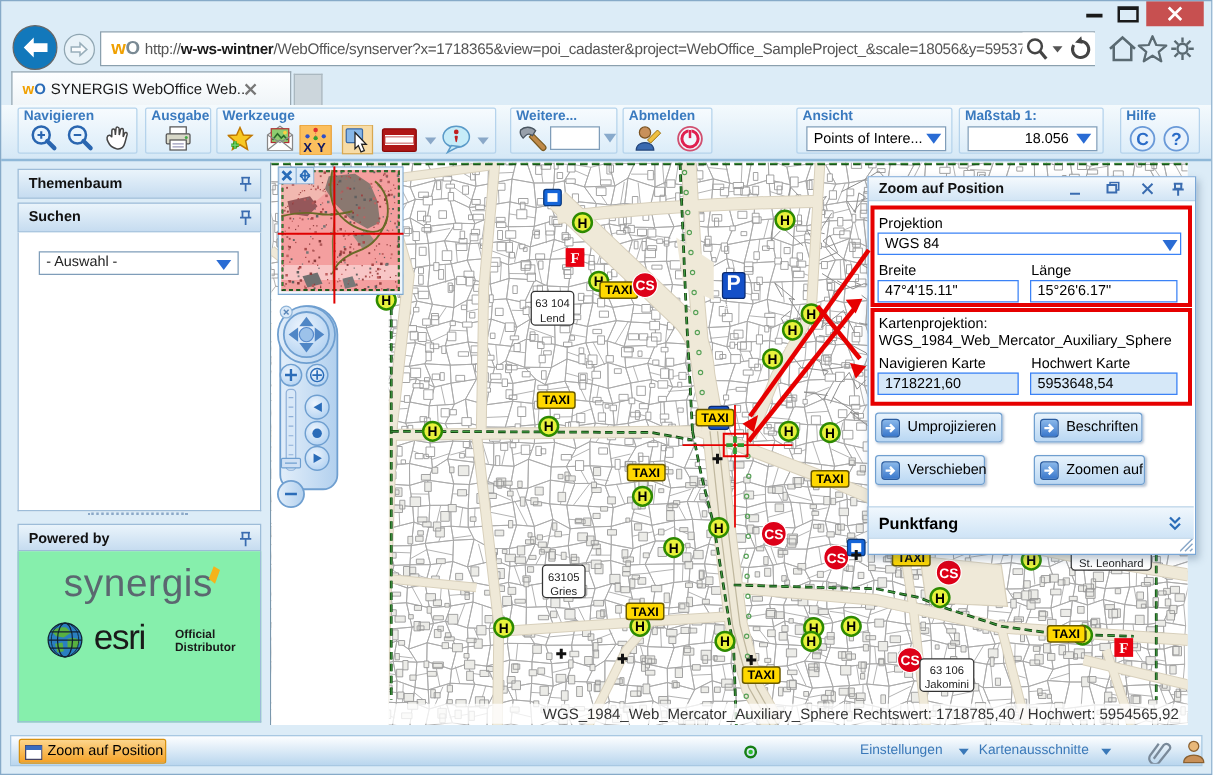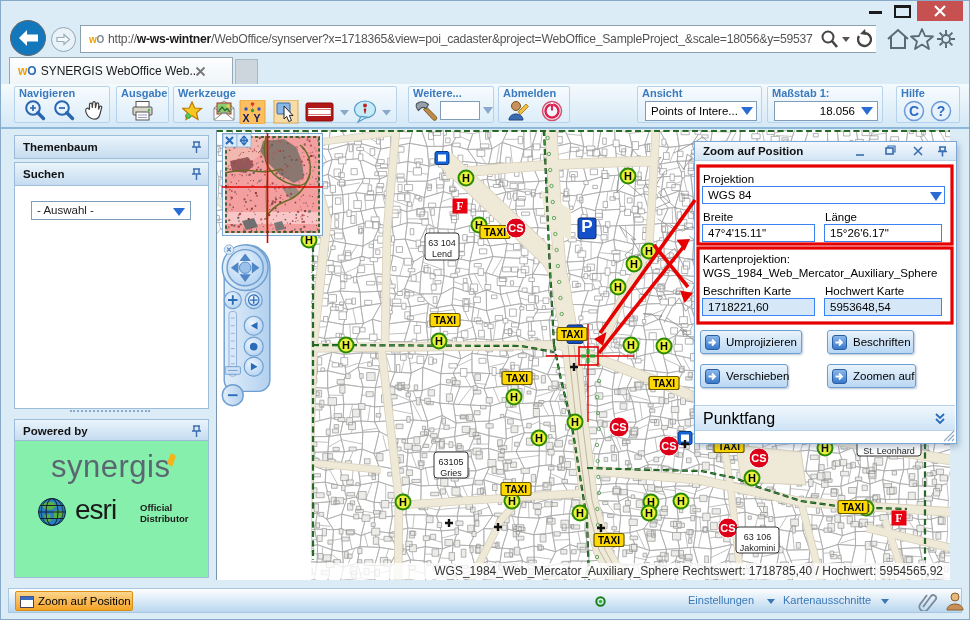--- a/index.html
+++ b/index.html
@@ -7,21 +7,21 @@
 #frame{position:absolute;left:0;top:0;width:970px;height:620px;border:1px solid #86aac8;pointer-events:none;z-index:90}
 
 #btn-close{left:917px;top:1px;width:46px;height:20px;background:#c75050;color:#fff}
 #btn-close svg{position:absolute;left:16px;top:3px}
 #btn-max{left:894px;top:5px;width:17px;height:13px;border:2px solid #1a1a1a;border-top-width:3px}
 #btn-min{left:869px;top:11px;width:13px;height:3px;background:#1a1a1a}
 
 #back{left:10px;top:20px;width:36px;height:36px;border-radius:50%;background:#1278bb;border:1px solid #666}
 #fwd{left:51px;top:27px;width:25px;height:25px;border-radius:50%;border:1px solid #90a6b2;background:#e8f2f8}
 #urlbox{left:80px;top:25px;width:796px;height:28px;background:#fff;border:1px solid #8aa0ae;font-size:12.2px;letter-spacing:-0.25px;color:#555;line-height:26px;white-space:nowrap;overflow:hidden}
-#urlbox .fav{font-weight:bold;font-size:10px;padding:0 4px 0 8px}
+#urlbox .fav{font-weight:bold;font-size:15px;padding:0 4px 0 8px}
 #urlbox .dom{color:#1a1a1a;font-weight:bold}
 .addricon{top:26px;width:26px;height:26px}
 
 #tab{left:9px;top:57px;width:224px;height:27px;background:linear-gradient(#fdfeff,#f0f5f8);border:1px solid #98a8b2;border-bottom:none;font-size:12px;color:#1a1a1a;line-height:26px}
 #tabstub{left:235px;top:59px;width:23px;height:25px;background:#ccd6dc;border:1px solid #aab8c0;border-bottom:none}
 
 #toolbar{left:1px;top:84px;width:968px;height:45px;background:linear-gradient(#f4fafd,#d5e8f6);border-bottom:2px solid #8fb8d8}
 .tgroup{position:absolute;top:2px;height:37px;border:1px solid #b5d3ec;background:linear-gradient(#f7fbfe,#dcedf9);border-radius:2px}
 .tlabel{position:absolute;left:4px;top:0px;font-size:11px;font-weight:bold;color:#3a7abf;white-space:nowrap}
 .ticon{position:absolute;top:13px}
@@ -38,21 +38,21 @@
 #mapstatus{left:0px;top:433px;width:734px;height:16px;background:rgba(255,255,255,0.78);font-size:12px;color:#333;text-align:right;padding-right:8px;line-height:16px}
 
 #dlg{left:694px;top:141px;width:263px;height:303px;background:#fff;border:1px solid #7aa7d6;box-shadow:2px 3px 6px rgba(60,90,120,.35)}
 #dlghead{left:0;top:0;width:261px;height:19px;background:linear-gradient(#f4f9fd,#d2e5f5);border-bottom:1px solid #b8d2e8;font-size:11.5px;font-weight:bold;color:#111;line-height:19px;padding-left:8px}
 .dlbl{position:absolute;font-size:11.5px;color:#000}
 .dinput{position:absolute;height:18px;background:#fff;border:1px solid #3b82f6;font-size:11.5px;color:#000;line-height:16px;padding-left:5px}
 .dinput.blue{background:#d6e8f8}
 .dbtn{position:absolute;height:24px;background:linear-gradient(#e8f3fc,#b9d7f3);border:1px solid #6f9fd0;border-radius:3px;font-size:11.5px;color:#000;line-height:22px;box-shadow:1px 1px 2px rgba(80,110,150,.4)}
 .dbtn .bicon{position:absolute;left:4px;top:4px;width:15px;height:15px;border-radius:3px;background:linear-gradient(#8ab8ea,#3a78cc);border:1px solid #2a5ca0}
 .dbtn .btxt{margin-left:25px}
-#punktfang{left:0;top:263px;width:260px;height:26px;background:linear-gradient(#f0f7fd,#cfe4f6);border-top:1px solid #b8d2e8;border-bottom:1px solid #b8d2e8;font-size:16px;font-weight:normal;color:#000;line-height:25px;padding-left:8px}
+#punktfang{left:0;top:263px;width:260px;height:26px;background:linear-gradient(#f0f7fd,#cfe4f6);border-top:1px solid #b8d2e8;border-bottom:1px solid #b8d2e8;font-size:13px;font-weight:bold;color:#000;line-height:25px;padding-left:8px}
 
 #taskbar{left:8px;top:588px;width:954px;height:25px;background:linear-gradient(#fdfeff,#b9d6ee);border:1px solid #a8c8e2}
 #zapbtn{left:6px;top:2px;width:118px;white-space:nowrap;height:20px;background:linear-gradient(#fcd58c,#f5a227);border:1px solid #d8910f;border-radius:2px;font-size:11.5px;color:#000;line-height:18px}
 .tblink{position:absolute;top:5px;font-size:11px;color:#3a78b8}
 .tbtri{position:absolute;top:10px;width:0;height:0;border-left:4px solid transparent;border-right:4px solid transparent;border-top:5px solid #3a78b8}
 </style></head>
 <body>
 <div id="frame"></div>
 
 <div class="abs" id="btn-min"></div>
@@ -964,21 +964,21 @@
       </svg>
   </div>
   <div class="dlbl" style="left:8px;top:31px">Projektion</div>
   <div class="dinput" style="left:7px;top:44px;width:243px">WGS 84<div class="dtri" style="left:227px;top:5px;border-left-width:6.5px;border-right-width:6.5px;border-top-width:9px"></div></div>
   <div class="dlbl" style="left:8px;top:69px">Breite</div>
   <div class="dinput" style="left:7px;top:82px;width:113px">47°4'15.11"</div>
   <div class="dlbl" style="left:130px;top:69px">Länge</div>
   <div class="dinput" style="left:129px;top:82px;width:118px">15°26'6.17"</div>
   <div class="dlbl" style="left:8px;top:111px">Kartenprojektion:</div>
   <div class="dlbl" style="left:8px;top:125px">WGS_1984_Web_Mercator_Auxiliary_Sphere</div>
-  <div class="dlbl" style="left:8px;top:143px">Beschriften Karte</div>
+  <div class="dlbl" style="left:8px;top:143px">Navigieren Karte</div>
   <div class="dinput blue" style="left:7px;top:156px;width:113px">1718221,60</div>
   <div class="dlbl" style="left:130px;top:143px">Hochwert Karte</div>
   <div class="dinput blue" style="left:129px;top:156px;width:118px">5953648,54</div>
   <div class="dbtn" style="left:5px;top:188px;width:102px"><span class="bicon">
         <svg width="13" height="13" viewBox="0 0 13 13" style="position:absolute;left:0px;top:0px">
           <path d="M2.5,6.5 h6 M6,3.5 l3,3 l-3,3" stroke="#fff" stroke-width="1.8" fill="none"></path>
         </svg>
       </span><span class="btxt">Umprojizieren</span></div>
   <div class="dbtn" style="left:132px;top:188px;width:87px"><span class="bicon">
         <svg width="13" height="13" viewBox="0 0 13 13" style="position:absolute;left:0px;top:0px">

